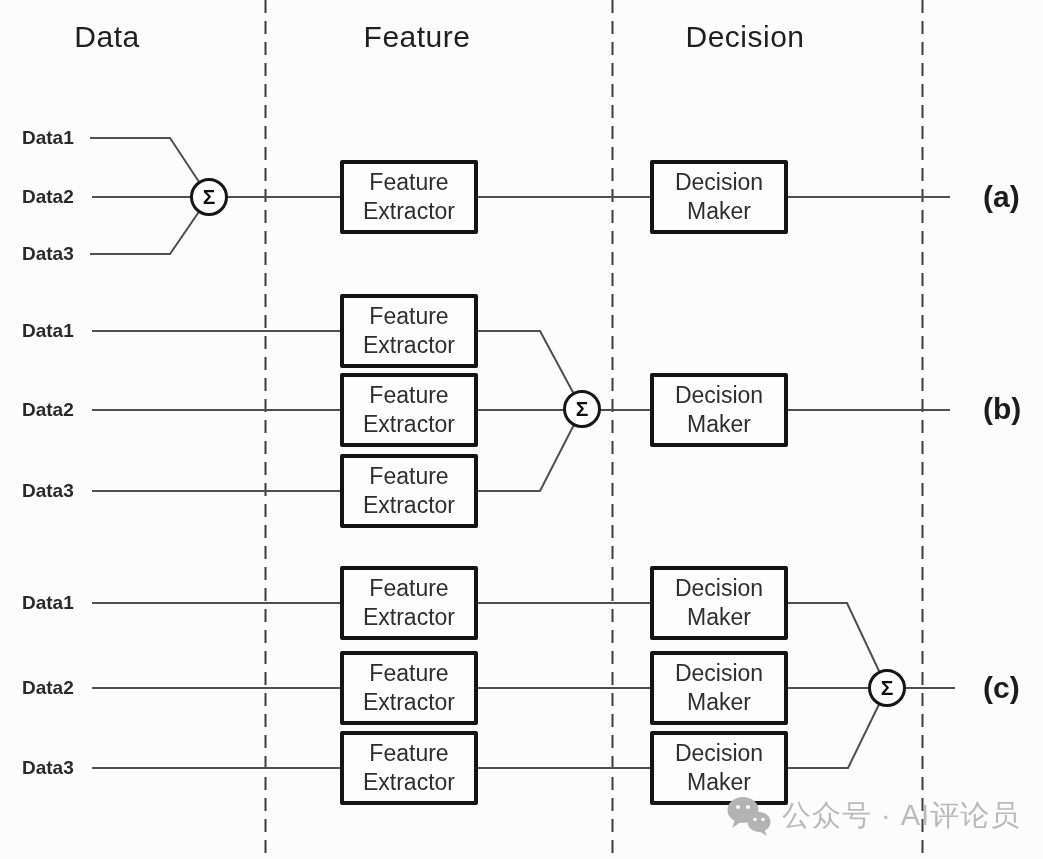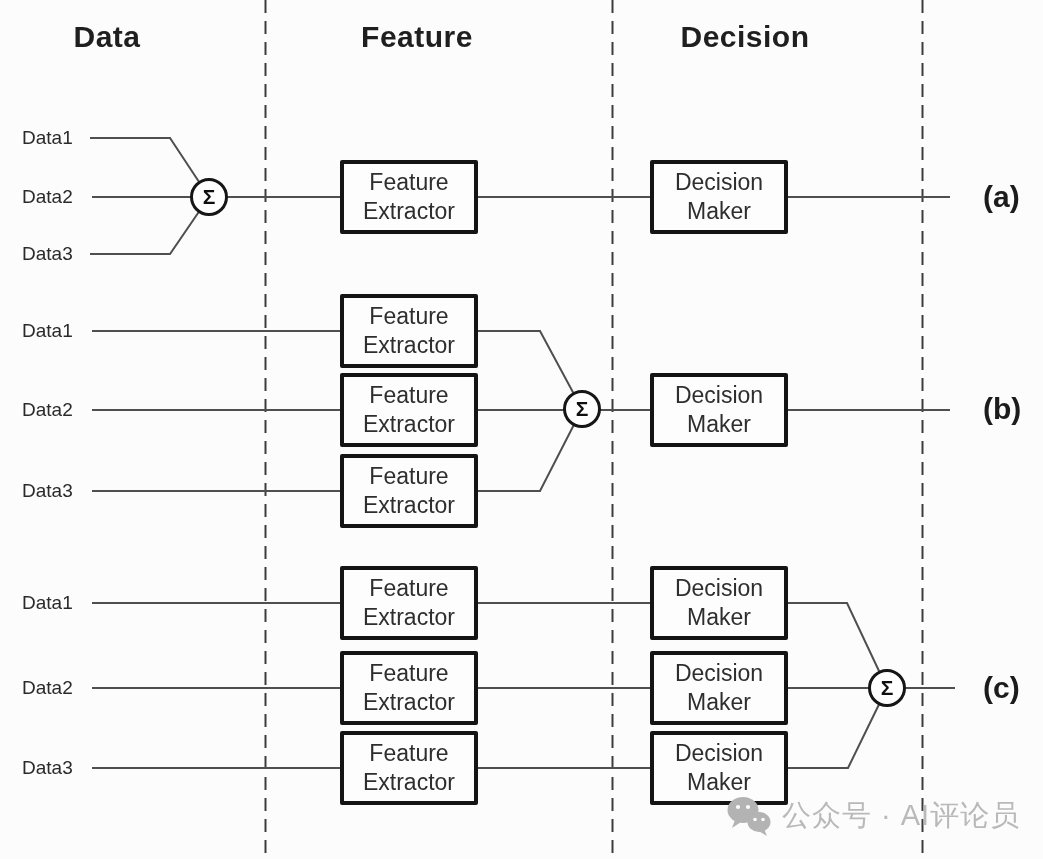--- a/index.html
+++ b/index.html
@@ -3,24 +3,24 @@
 <meta charset="utf-8">
 <style>
   html,body{margin:0;padding:0;background:#ffffff;}
   .stage{
     position:relative;width:1043px;height:859px;background:#fcfcfc;
     font-family:"Liberation Sans",sans-serif;overflow:hidden;color:#222;
   }
   .lines-svg{position:absolute;left:0;top:0;z-index:1;}
   .hdr{
     position:absolute;top:20px;transform:translateX(-50%);
-    font-size:30px;font-weight:700;color:#1f1f1f;letter-spacing:.5px;z-index:2;
+    font-size:30px;font-weight:400;color:#1f1f1f;letter-spacing:.5px;z-index:2;
   }
   .dlabel{
-    position:absolute;font-size:19px;font-weight:400;color:#2a2a2a;
+    position:absolute;font-size:19px;font-weight:700;color:#2a2a2a;
     height:26px;line-height:26px;z-index:2;
   }
   .box{
     position:absolute;width:130px;height:66px;border:4px solid #141414;
     background:#fdfdfd;display:flex;align-items:center;justify-content:center;
     text-align:center;font-size:23px;line-height:29px;color:#2e2e2e;
     white-space:pre-line;z-index:2;border-radius:2px;
   }
   .sigma{
     position:absolute;width:32px;height:32px;border:3px solid #161616;

